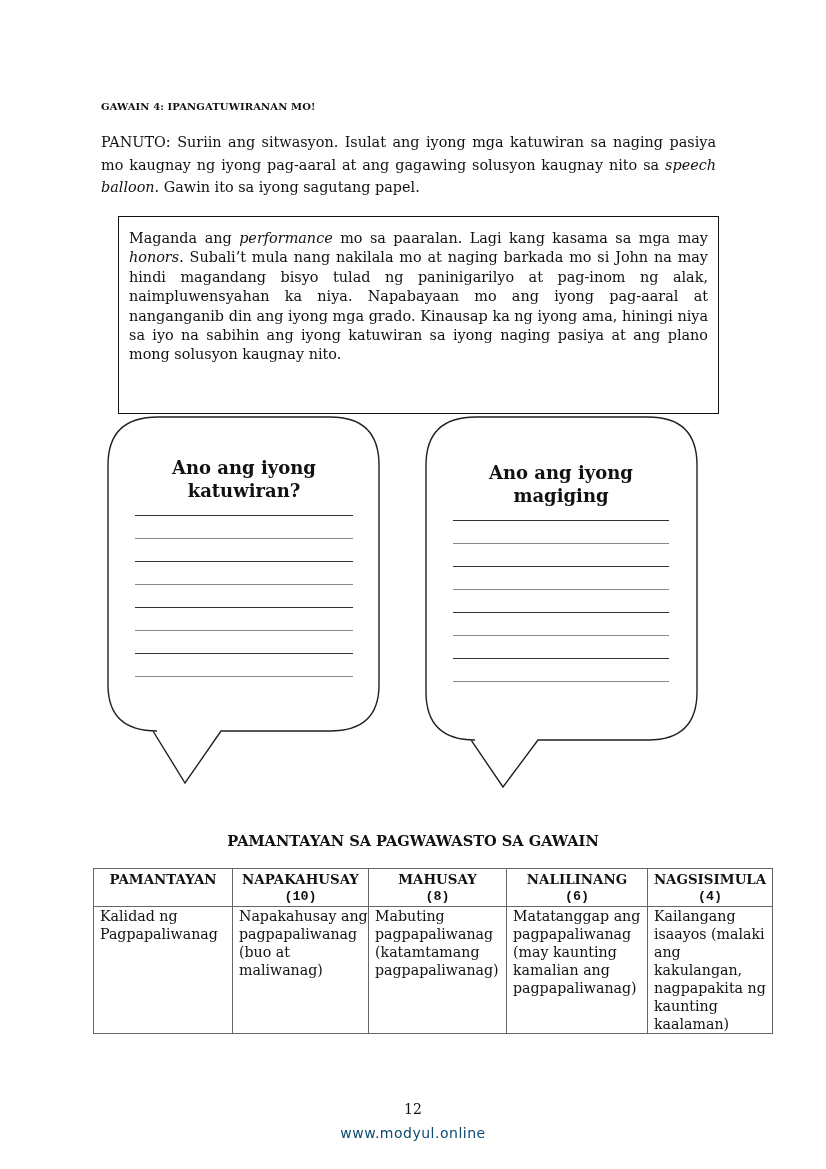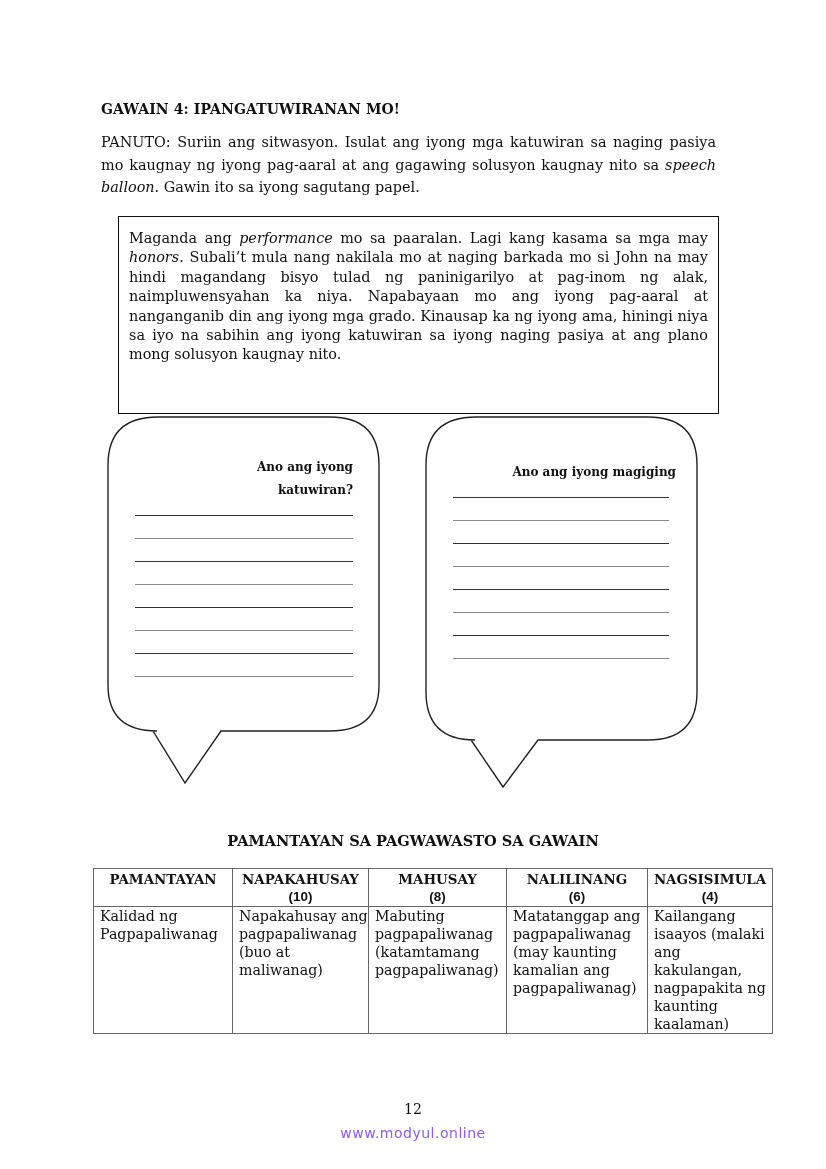--- a/index.html
+++ b/index.html
@@ -1,36 +1,36 @@
 <!DOCTYPE html>
 <html><head>
 <meta charset="utf-8">
 <style>
   html, body { margin: 0; padding: 0; background: #ffffff; }
   body { width: 826px; height: 1169px; position: relative; overflow: hidden;
          font-family: "DejaVu Serif", "Liberation Serif", serif; color: #111; }
   .abs { position: absolute; }
-  .title { left: 101px; top: 101px; font-size: 14px; font-weight: bold; letter-spacing: 0.1px; }
+  .title { left: 101px; top: 101px; font-size: 10px; font-weight: bold; letter-spacing: 0.1px; }
   .instr { left: 101px; top: 131px; width: 615px; font-size: 14.4px; line-height: 22.5px; text-align: justify; }
   .instr b { font-weight: normal; }
   .scenario { left: 118px; top: 216px; width: 601px; height: 198px; border: 1.4px solid #111; box-sizing: border-box;
               padding: 12px 10px 0 10px; font-size: 14.4px; line-height: 19.4px; text-align: justify; }
   .bubble-svg { left: 0; top: 0; }
-  .bubble-q { font-weight: bold; font-size: 12px; text-align: right; line-height: 23px; }
+  .bubble-q { font-weight: bold; font-size: 18px; text-align: center; line-height: 23px; }
   .lines { }
   .line { height: 0; border-top: 1px solid #333; margin-bottom: 22px; }
   .line.gray { border-top-color: #888; }
   .rubric-title { left: 0; width: 826px; top: 832px; text-align: center; font-size: 14.6px; font-weight: bold; }
   table.rubric { position: absolute; left: 93px; top: 868px; border-collapse: collapse; font-size: 14.2px; line-height: 18px; }
   table.rubric th, table.rubric td { border: 1.3px solid #666; vertical-align: top; padding: 0 0 0 6px; }
   table.rubric th { font-weight: bold; text-align: center; padding: 1px 2px 0 2px; height: 34px; font-size: 13.4px; }
   table.rubric td { height: 124px; }
-  table.rubric th .pts { font-family: Liberation Sans, sans-serif; font-weight: bold; text-align: center; }
+  table.rubric th .pts { font-family: Liberation Mono, monospace; font-weight: bold; text-align: center; }
   .page-num { left: 0; width: 826px; top: 1101px; text-align: center; font-size: 14px; }
-  .watermark { left: 0; width: 826px; top: 1125px; text-align: center; font-size: 14px; color: #8b5cf6;
+  .watermark { left: 0; width: 826px; top: 1125px; text-align: center; font-size: 14px; color: #0c4a6e;
                font-family: "DejaVu Sans", "Liberation Sans", sans-serif; letter-spacing: 0.5px; }
 </style>
 </head>
 <body>
 
 <div class="abs title">GAWAIN 4: IPANGATUWIRANAN MO!</div>
 
 <div class="abs instr"><b>PANUTO:</b><span> Suriin ang sitwasyon. Isulat ang iyong mga katuwiran sa naging pasiya mo kaugnay ng iyong pag-aaral at ang gagawing solusyon kaugnay nito sa </span><i>speech balloon.</i><span> Gawin ito sa iyong sagutang papel.</span></div>
 
 <div class="abs scenario"><span>Maganda ang </span><i>performance</i><span> mo sa paaralan. Lagi kang kasama sa mga may </span><i>honors</i><span>. Subali’t mula nang nakilala mo at naging barkada mo si John na may hindi magandang bisyo tulad ng paninigarilyo at pag-inom ng alak, naimpluwensyahan ka niya. Napabayaan mo ang iyong pag-aaral at nanganganib din ang iyong mga grado. Kinausap ka ng iyong ama, hiningi niya sa iyo na sabihin ang iyong katuwiran sa iyong naging pasiya at ang plano mong solusyon kaugnay nito.</span></div>

